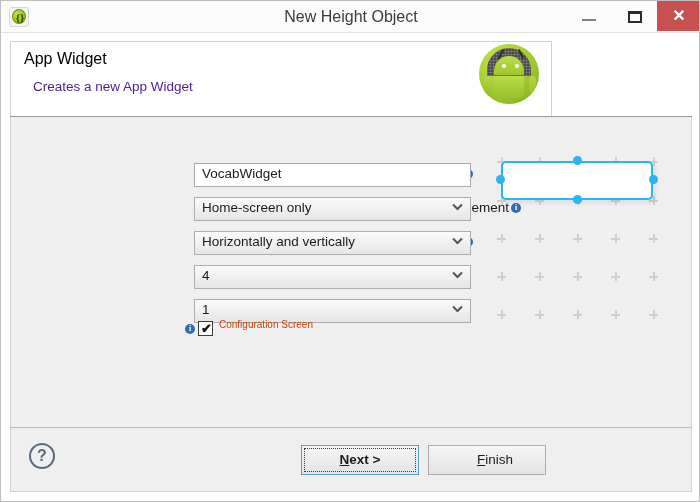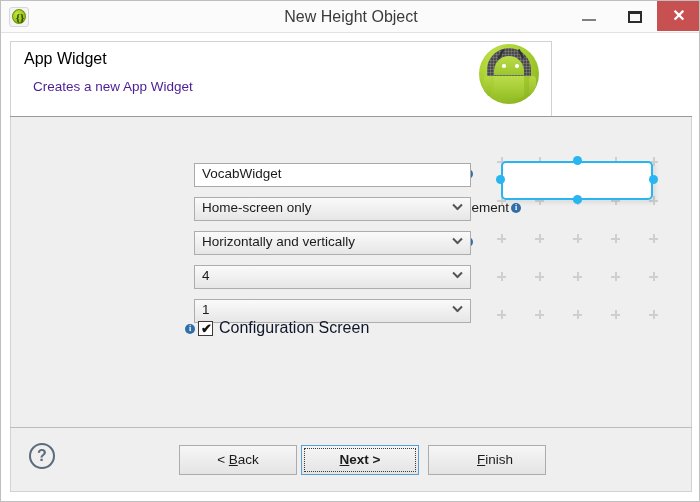--- a/index.html
+++ b/index.html
@@ -334,22 +334,22 @@
     position: absolute;
     left: 2px; top: -1px;
     font-size: 13px;
     line-height: 15px;
     color: #141414;
     font-weight: bold;
   }
   #checkbox-row .cb-label {
     position: absolute;
     left: 208px; top: 0px;
-    font-size: 16px;
-    color: #0f172a;
+    font-size: 10px;
+    color: #c2410c;
   }
 
   
   #preview {
     position: absolute;
     left: 470px; top: 0;
     width: 210px; height: 310px;
     overflow: hidden;
   }
   .grid-plus {
@@ -585,23 +585,20 @@
       <div class="handle" id="h-bottom"></div>
       <div class="handle" id="h-left"></div>
       <div class="handle" id="h-right"></div>
     </div>
   </div>
 
   <div id="footer-sep"></div>
   <div id="footer">
     <div id="help-icon">?</div>
 
-    <div class="dlgbtn" id="btn-back">
-      <span class="lbl"><span>&lt; </span><u>B</u><span>ack</span></span>
-    </div>
 
     <div class="dlgbtn" id="btn-next">
       <div class="focusring"></div>
       <span class="lbl"><span></span><u>N</u><span>ext &gt;</span></span>
     </div>
 
     <div class="dlgbtn" id="btn-finish">
       <span class="lbl"><span></span><u>F</u><span>inish</span></span>
     </div>
 

